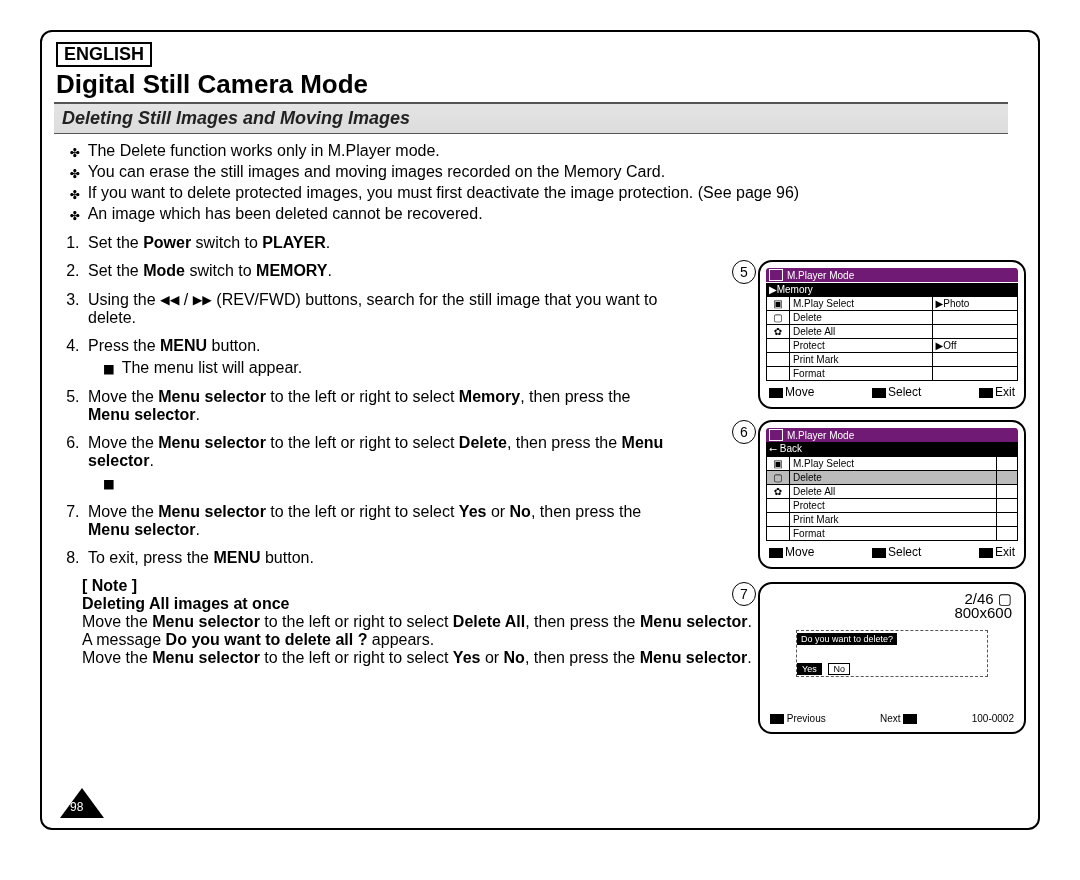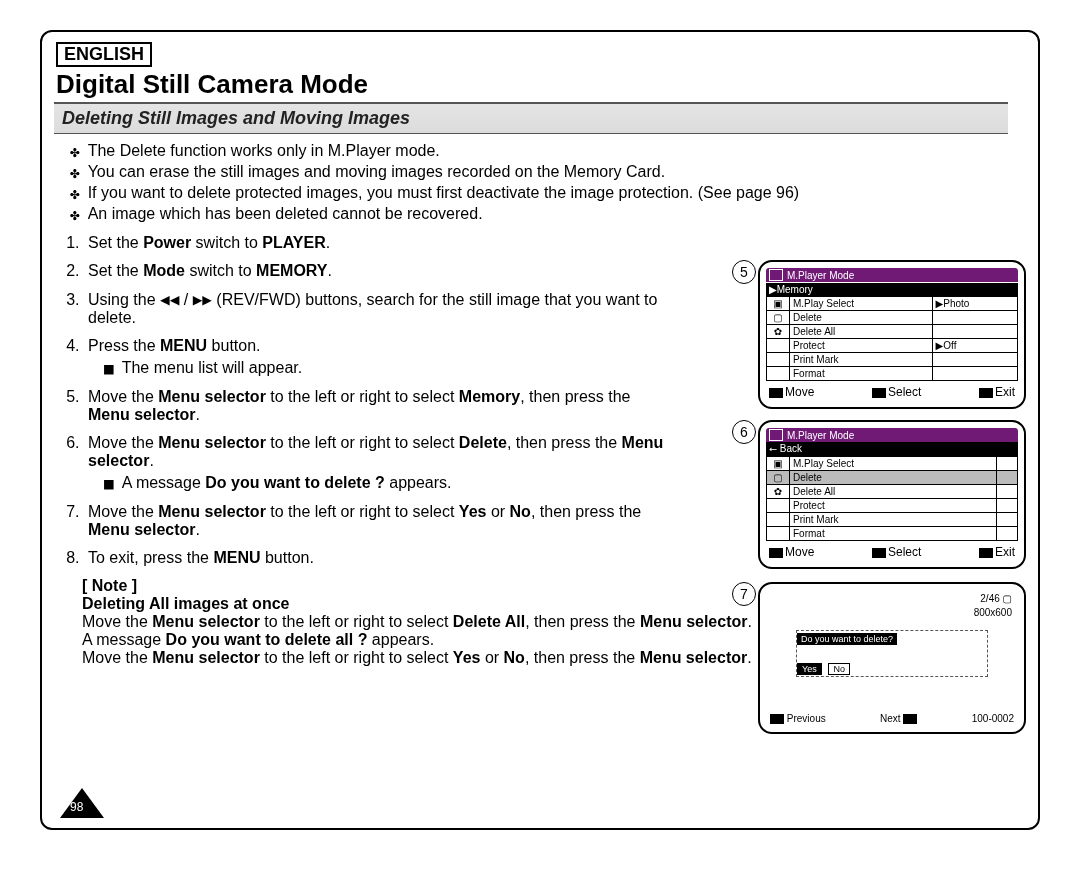--- a/index.html
+++ b/index.html
@@ -29,21 +29,21 @@
   .topbar .pico{width:12px;height:10px;border:1px solid #fff;margin-right:4px}
   .subbar{background:#000;color:#fff;padding:1px 3px;margin-top:1px;font-size:10px}
   .subbar2{background:#000;color:#fff;padding:1px 3px;font-size:10px}
   table.menu{width:100%;border-collapse:collapse;font-size:10px;margin-top:0}
   table.menu td{border:1px solid #000;padding:1px 3px;white-space:nowrap}
   table.menu td.icon{width:16px;text-align:center}
   table.menu tr.sel td{background:#bbb}
   .footer{display:flex;justify-content:space-between;font-size:12px;margin-top:4px;padding:0 3px}
   .footer span b{display:inline-block;width:14px;height:10px;background:#000;vertical-align:middle;margin-right:2px}
   .confirm-screen{border:2px solid #000;border-radius:14px;padding:8px 8px 10px 8px;background:#fff;height:130px;position:relative}
-  .cs-top{position:absolute;top:8px;right:12px;font-size:10px;text-align:right;line-height:14px}
+  .cs-top{position:absolute;top:8px;right:12px;font-size:15px;text-align:right;line-height:14px}
   .dialog{position:absolute;left:50%;top:46px;transform:translateX(-50%);width:190px;border:1px dashed #555;background:#fff;text-align:left;font-size:10px;padding:2px 0}
   .dialog .bar{background:#000;color:#fff;display:inline-block;padding:1px 4px;font-size:9px}
   .yn{margin-top:18px}
   .yn .yes{background:#000;color:#fff;padding:0 4px;border:1px solid #000;font-size:9px}
   .yn .no{border:1px solid #000;padding:0 4px;margin-left:4px;font-size:9px}
   .cs-bot{position:absolute;bottom:8px;left:10px;right:10px;display:flex;justify-content:space-between;font-size:10px}
   .cs-bot b{display:inline-block;width:14px;height:10px;background:#000;vertical-align:middle}
   .rev,.fwd{display:inline-block;font-family:monospace;font-weight:bold}
 </style>
 </head>
@@ -91,21 +91,20 @@
             <span>The menu list will appear.</span>
           </div>
       </li>
       <li>
         <span>Move the </span><b>Menu selector</b><span> to the left or right to select </span><b>Memory</b><span>, then press the </span><b>Menu selector</b><span>.</span>
       </li>
       <li>
         <span>Move the </span><b>Menu selector</b><span> to the left or right to select </span><b>Delete</b><span>, then press the </span><b>Menu selector</b><span>.</span>
         <div class="sub">
             <span class="sq">■</span>
-            <span><span>A message </span><b>Do you want to delete ?</b><span> appears.</span></span>
           </div>
       </li>
       <li>
         <span>Move the </span><b>Menu selector</b><span> to the left or right to select </span><b>Yes</b><span> or </span><b>No</b><span>, then press the </span><br>
         <b>Menu selector</b><span>.</span>
       </li>
       <li>
         <span>To exit, press the </span><b>MENU</b><span> button.</span>
       </li>
     </ol>

